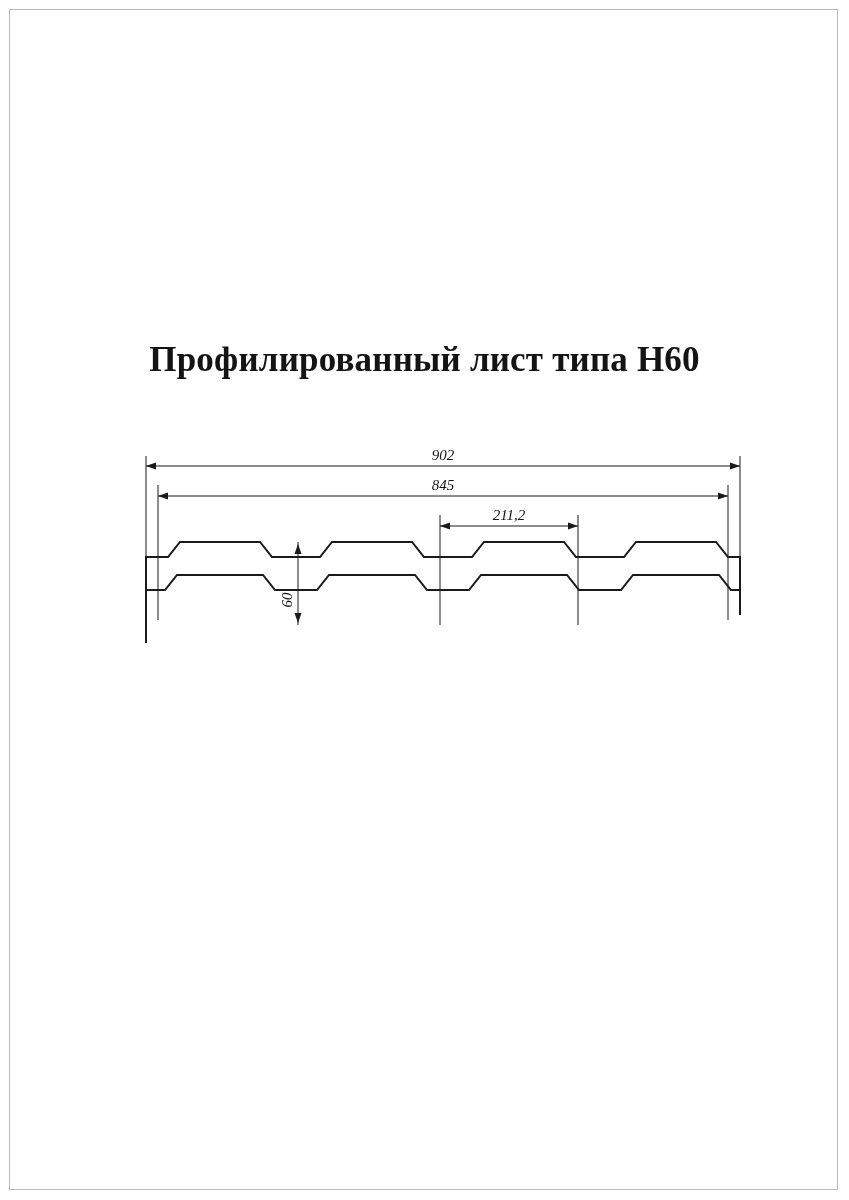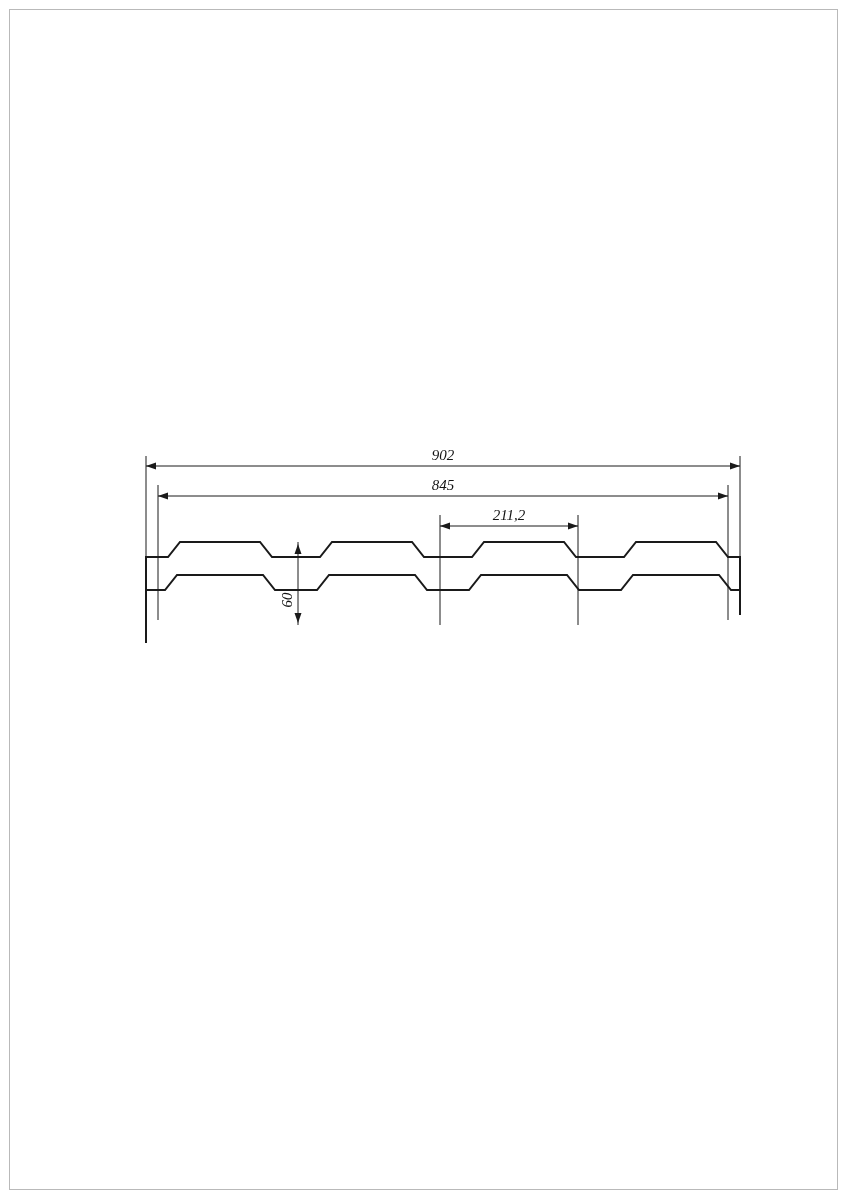--- a/index.html
+++ b/index.html
@@ -64,20 +64,21 @@
     fill: #141414;
   }
 </style>
 </head>
 <body>
 
 <div class="page">
 
   <div class="page-border"></div>
 
+  <div class="title">Профилированный лист типа Н60</div>
 
   <div class="drawing">
     <svg width="640" height="250" viewBox="0 0 640 250" xmlns="http://www.w3.org/2000/svg">
 
       <g stroke="#1a1a1a" stroke-width="1" fill="none">
 
         <line x1="26" y1="26" x2="26" y2="185"></line>
         <line x1="620" y1="26" x2="620" y2="185"></line>
 
         <line x1="38" y1="55" x2="38" y2="190"></line>

